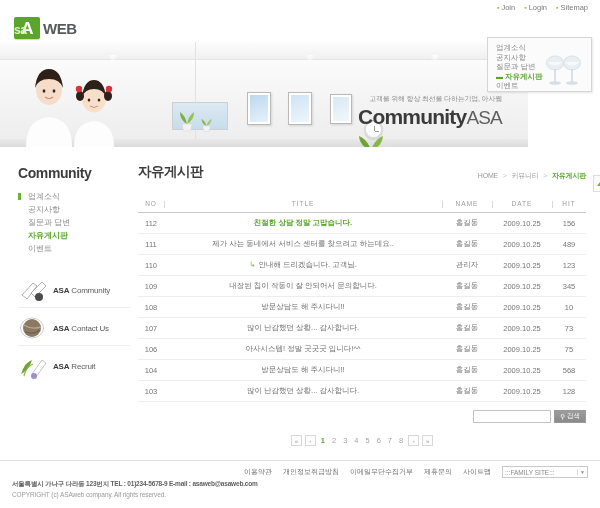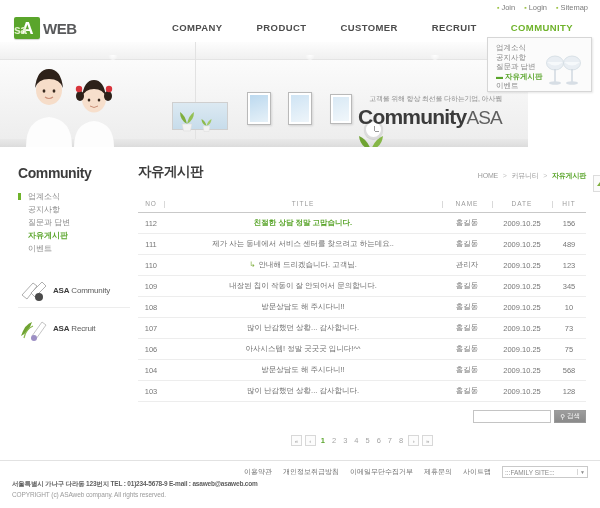--- a/index.html
+++ b/index.html
@@ -211,27 +211,20 @@
 
   <div class="header">
     <div class="logo">
       <div class="logo-mark">
         <span>A</span>
       </div>
       <div class="logo-sa">sa</div>
       <div class="logo-web">WEB</div>
     </div>
 
-    <div class="gnb">
-      <a class="gnb-item">COMPANY</a>
-      <a class="gnb-item">PRODUCT</a>
-      <a class="gnb-item">CUSTOMER</a>
-      <a class="gnb-item">RECRUIT</a>
-      <a class="gnb-item active">COMMUNITY</a>
-    </div>
   </div>
 
   <div class="dropdown">
     <div class="dd-list">
       <div class="dd-item">
         <span>업계소식</span>
       </div>
       <div class="dd-item">
         <span>공지사항</span>
       </div>
@@ -345,20 +338,34 @@
               <path d="M13 16 l11 -11 l4 4 l-11 11z" fill="#fff" stroke="#9a9a9a" stroke-width="0.8"></path>
               <circle cx="21" cy="20" r="4" fill="#4a4a4a"></circle>
             </svg>
           </div>
           <div class="sb-text">
             <b>ASA</b>
             <span>Community</span>
           </div>
         </div>
 
+        <div class="side-banner">
+          <div class="sb-icon">
+            <svg viewBox="0 0 30 26" width="30" height="26">
+              <circle cx="14" cy="13" r="9" fill="#8a7a63"></circle>
+              <path d="M6 10 q8 5 17 2" stroke="#b6a88f" stroke-width="1.4" fill="none"></path>
+              <path d="M7 17 q9 3 15 -2" stroke="#6e6050" stroke-width="1.2" fill="none"></path>
+              <ellipse cx="14" cy="13" rx="11.5" ry="10" fill="none" stroke="#cfcfcf" stroke-width="1"></ellipse>
+            </svg>
+          </div>
+          <div class="sb-text">
+            <b>ASA</b>
+            <span>Contact Us</span>
+          </div>
+        </div>
 
         <div class="side-banner" style="border-bottom:none;">
           <div class="sb-icon">
             <svg viewBox="0 0 30 26" width="30" height="26">
               <path d="M3 20 q4 -12 11 -14 q-3 10 -11 14z" fill="#6fa332"></path>
               <path d="M6 22 q2 -9 9 -12" stroke="#8ab94d" stroke-width="1.2" fill="none"></path>
               <path d="M14 20 l10 -14 l4 3 l-10 14z" fill="#fff" stroke="#b5b5b5" stroke-width="0.8"></path>
               <circle cx="16" cy="22" r="3" fill="#9d8fc4"></circle>
             </svg>
           </div>

